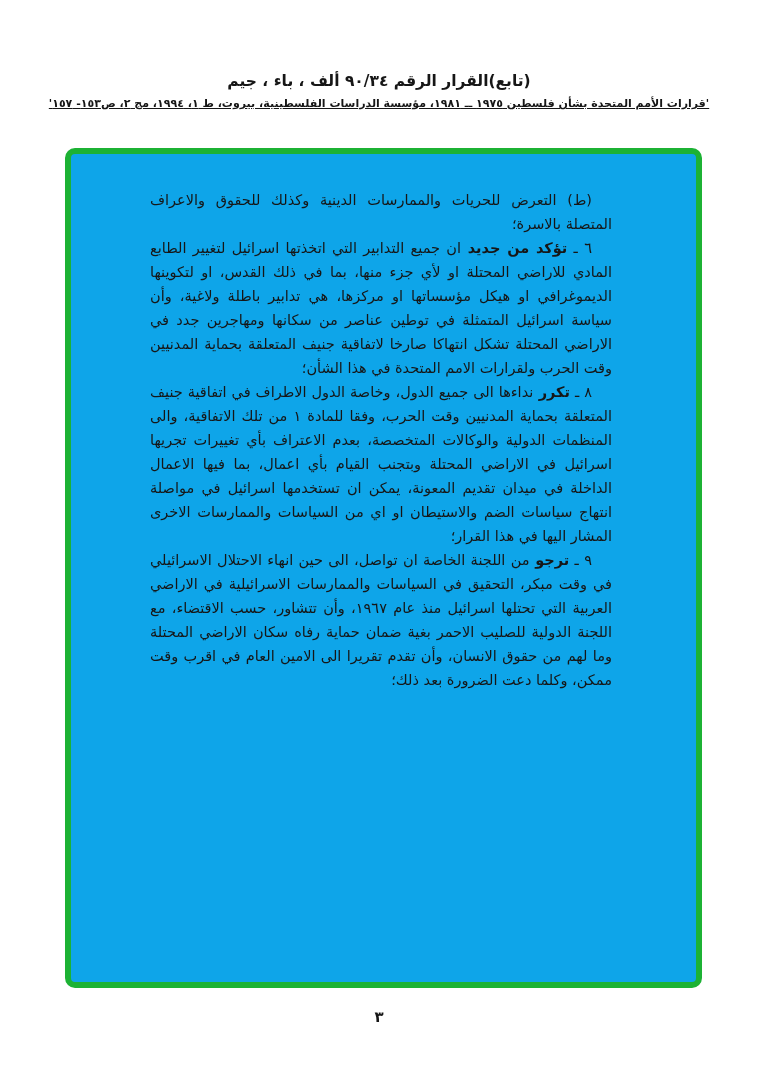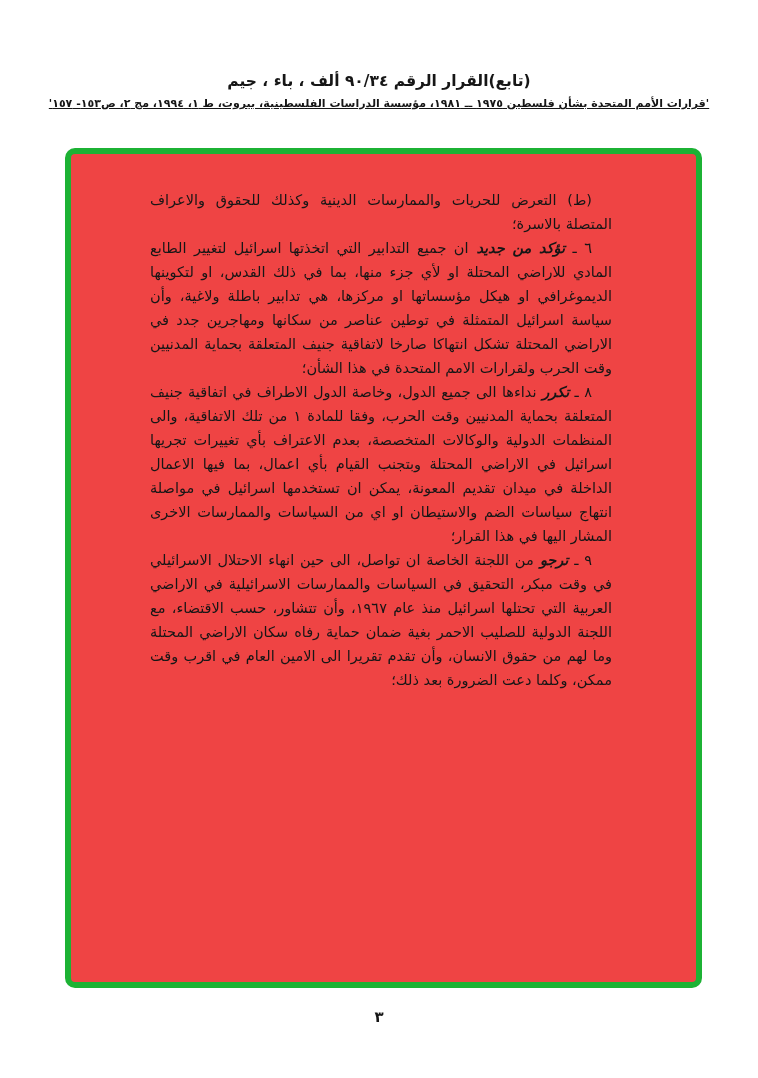--- a/index.html
+++ b/index.html
@@ -37,41 +37,40 @@
     text-decoration: underline;
   }
   .green-frame {
     position: absolute;
     left: 65px;
     top: 148px;
     width: 625px;   
     height: 828px;  
     border: 6px solid var(--frame-green, #1cb234);
     border-radius: 10px;
-    background: #ef4444;
+    background: #0ea5e9;
     box-sizing: content-box;
   }
   .resolution-text {
     position: absolute;
     top: 34px;
     right: 84px;
     width: 462px;
     direction: rtl;
     text-align: justify;
     font-size: 14.5px;
     line-height: 24px;
   }
   .resolution-text p {
     margin: 0;
     padding: 0;
     text-indent: 20px; 
   }
   .resolution-text b {
     font-weight: bold;
-    font-style: italic;
   }
   .page-number {
     position: absolute;
     top: 1008px;
     left: 0;
     width: 758px;
     text-align: center;
     font-size: 15px;
     font-weight: bold;
     direction: rtl;

